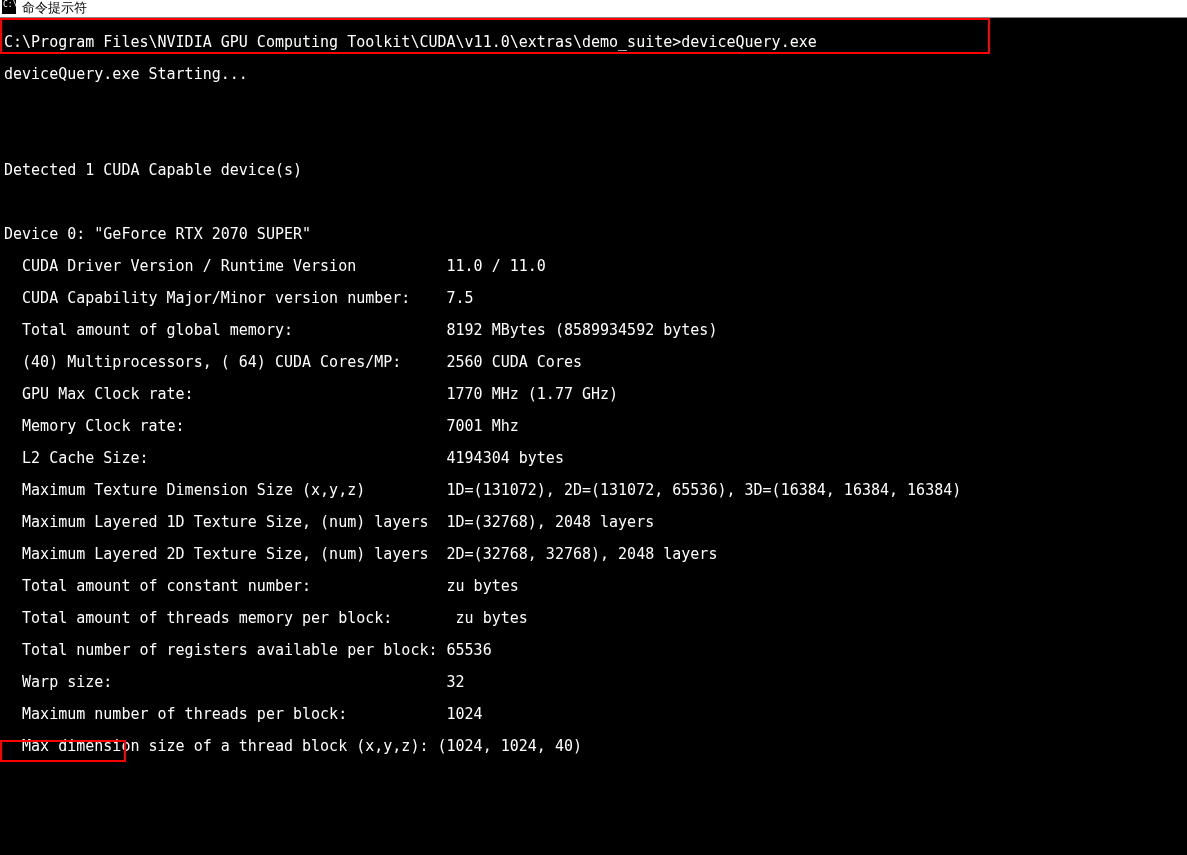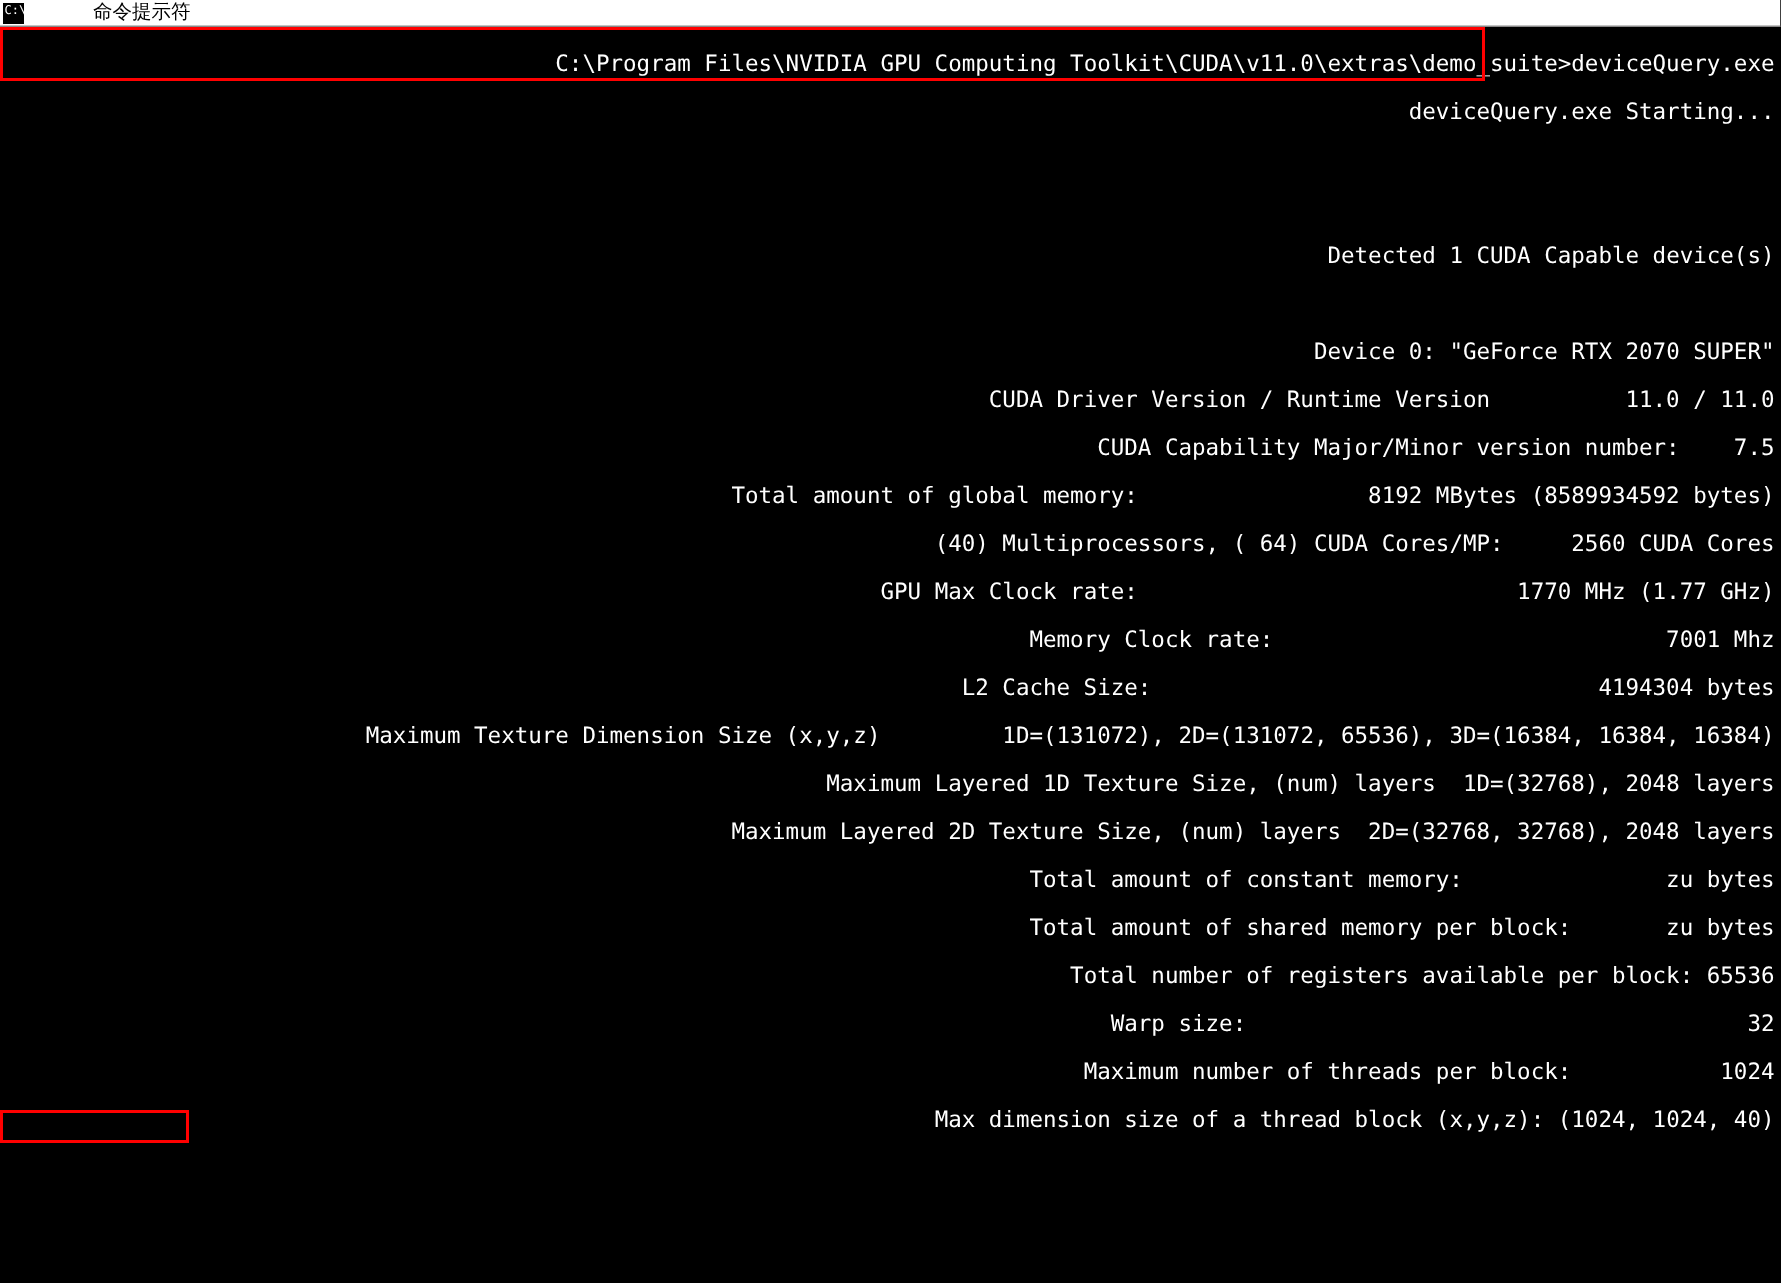--- a/index.html
+++ b/index.html
@@ -12,25 +12,23 @@
     width: 1187px;
     height: 855px;
     overflow: hidden;
     position: relative;
   }
   .titlebar {
     height: 18px;
     background: #fff;
     color: #000;
     display: flex;
-    align-items: center;
     padding-left: 2px;
     font-size: 13px;
     border-bottom: 1px solid #888;
-    gap: 40px;
   }
   .titlebar .icon {
     width: 14px;
     height: 14px;
     background: #000;
     margin-right: 6px;
     display: inline-block;
     position: relative;
   }
   .titlebar .icon::after {
@@ -40,21 +38,21 @@
     font-size: 8px;
     top: 1px;
     left: 1px;
     line-height: 8px;
   }
   .terminal {
     padding: 0 4px;
     white-space: pre;
     font-family: "NSimSun", "Consolas", monospace;
   }
-  .line { min-height: 16px; text-align: right; }
+  .line { min-height: 16px; }
   .highlight-box-1 {
     position: absolute;
     border: 2px solid #f00;
     top: 18px;
     left: 0;
     width: 990px;
     height: 36px;
     pointer-events: none;
   }
   .highlight-box-2 {
@@ -87,22 +85,22 @@
 <div class="line">  CUDA Driver Version / Runtime Version          11.0 / 11.0</div>
 <div class="line">  CUDA Capability Major/Minor version number:    7.5</div>
 <div class="line">  Total amount of global memory:                 8192 MBytes (8589934592 bytes)</div>
 <div class="line">  (40) Multiprocessors, ( 64) CUDA Cores/MP:     2560 CUDA Cores</div>
 <div class="line">  GPU Max Clock rate:                            1770 MHz (1.77 GHz)</div>
 <div class="line">  Memory Clock rate:                             7001 Mhz</div>
 <div class="line">  L2 Cache Size:                                 4194304 bytes</div>
 <div class="line">  Maximum Texture Dimension Size (x,y,z)         1D=(131072), 2D=(131072, 65536), 3D=(16384, 16384, 16384)</div>
 <div class="line">  Maximum Layered 1D Texture Size, (num) layers  1D=(32768), 2048 layers</div>
 <div class="line">  Maximum Layered 2D Texture Size, (num) layers  2D=(32768, 32768), 2048 layers</div>
-<div class="line">  Total amount of constant memory:               zu bytes</div>
-<div class="line">  Total amount of shared memory per block:       zu bytes</div>
+<div class="line">  Total amount of constant number:               zu bytes</div>
+<div class="line">  Total amount of threads memory per block:       zu bytes</div>
 <div class="line">  Total number of registers available per block: 65536</div>
 <div class="line">  Warp size:                                     32</div>
 <div class="line">  Maximum number of threads per block:           1024</div>
 <div class="line">  Max dimension size of a thread block (x,y,z): (1024, 1024, 40)</div>
 
 
 
 
 
 

